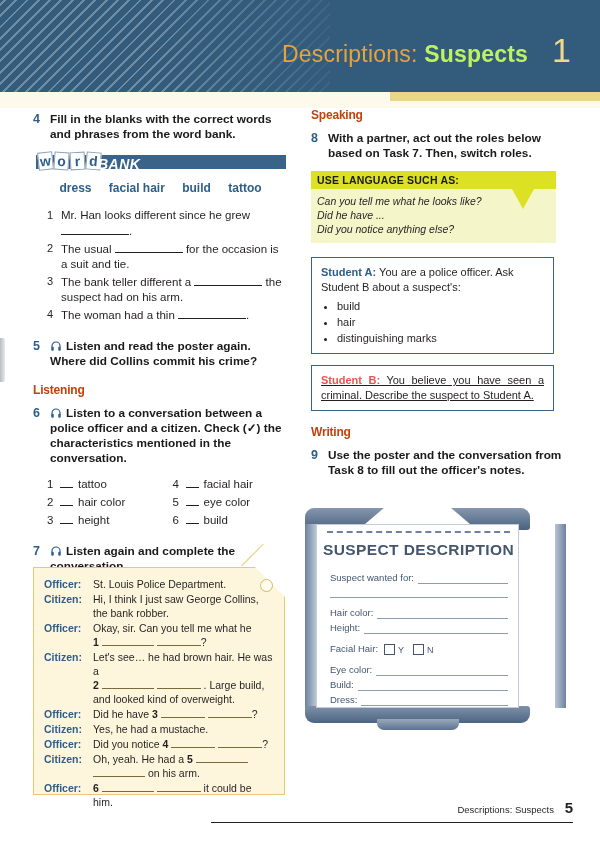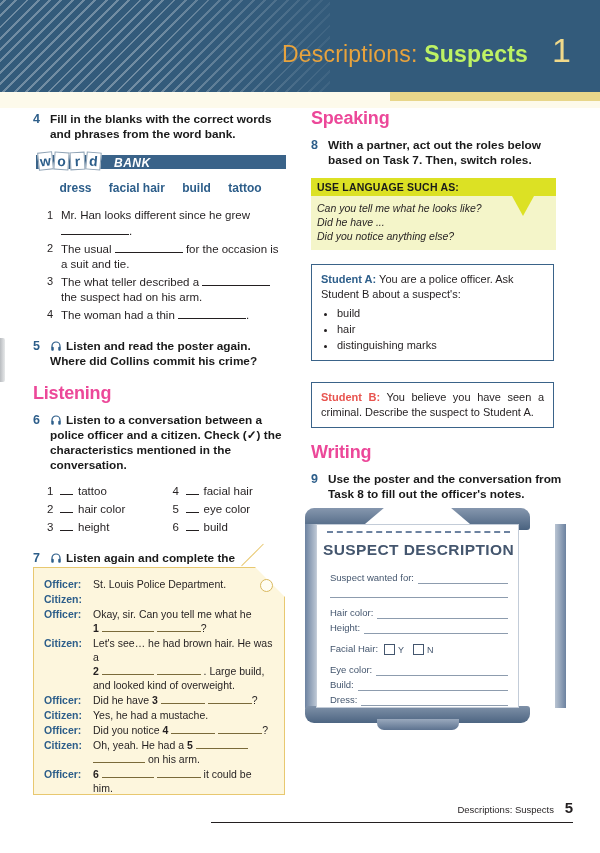--- a/index.html
+++ b/index.html
@@ -71,21 +71,21 @@
   .task-num{
     color:#2d5e8a;font-weight:bold;font-size:12.5px;
     width:17px;flex:0 0 17px;line-height:15px;
   }
   .task-body{flex:1;font-size:11.8px;font-weight:bold;line-height:15px;color:#1a1a1a;}
   .hp{
     display:inline-block;vertical-align:-2px;margin-right:4px;
     width:12px;height:12px;
   }
   .section-head{
-    color:#ec4899;font-weight:bold;font-size:18px;
+    color:#c2410c;font-weight:bold;font-size:12px;
     margin:14px 0 9px 0;letter-spacing:-.2px;
   }
 
   
   .wordbank{margin:10px 0 0 3px;position:relative;height:20px;}
   .wb-bar{
     position:absolute;left:0;top:3px;width:250px;height:14px;
     background:#3a6389;
   }
   .wb-letters{position:absolute;left:2px;top:0px;display:flex;}
@@ -94,23 +94,22 @@
     color:#2d5e8a;font-weight:bold;font-size:14px;
     width:13px;height:16px;line-height:16px;text-align:center;
     margin-right:1px;
   }
   .wb-letters span:nth-child(1){transform:rotate(-6deg);}
   .wb-letters span:nth-child(2){transform:rotate(4deg);}
   .wb-letters span:nth-child(3){transform:rotate(-3deg);}
   .wb-letters span:nth-child(4){transform:rotate(5deg);}
   .wb-bank{
     position:absolute;left:62px;top:4px;
-    color:#ffffff;font-weight:bold;font-size:12px;font-style:italic;
+    color:#ffffff;font-weight:bold;font-size:14px;font-style:italic;
     letter-spacing:.5px;
-    padding-left:16px;
   }
   .wb-words{
     margin:9px 0 0 0;text-align:center;
     color:#2d5e8a;font-weight:bold;font-size:12px;
   }
   .wb-words span{margin:0 7px;text-align:center;}
 
   
   .sent-list{margin:13px 0 0 14px;}
   .sent{display:flex;margin-bottom:2px;}
@@ -304,21 +303,21 @@
     <div class="sent">
       <div class="n">1</div>
       <div class="t"><span>Mr. Han looks different since he grew</span><br><span class="blank"></span><span>.</span></div>
     </div>
     <div class="sent">
       <div class="n">2</div>
       <div class="t"><span>The usual</span> <span class="blank"></span> <span>for the occasion is a suit and tie.</span></div>
     </div>
     <div class="sent">
       <div class="n">3</div>
-      <div class="t"><span>The what teller described a</span> <span class="blank"></span> <span>the suspect had on his arm.</span></div>
+      <div class="t"><span>The bank teller different a</span> <span class="blank"></span> <span>the suspect had on his arm.</span></div>
     </div>
     <div class="sent">
       <div class="n">4</div>
       <div class="t"><span>The woman had a thin</span> <span class="blank"></span><span>.</span></div>
     </div>
   </div>
 
   <div class="task" style="margin-top:16px;">
     <div class="task-num">5</div>
     <div class="task-body">
@@ -401,20 +400,21 @@
   <div class="hole"></div>
   <div class="dlg">
 
     <div class="dline">
       <div class="who">Officer:</div>
       <div class="txt">St. Louis Police Department.</div>
     </div>
 
     <div class="dline">
       <div class="who">Citizen:</div>
+      <div class="txt">Hi, I think I just saw George Collins, the bank robber.</div>
     </div>
 
     <div class="dline">
       <div class="who">Officer:</div>
       <div class="txt"><span>Okay, sir. Can you tell me what he </span><br><span class="dnum">1</span> <span class="nblank"></span> <span class="nblank-s"></span><span>?</span></div>
     </div>
 
     <div class="dline">
       <div class="who">Citizen:</div>
       <div class="txt"><span>Let's see… he had brown hair. He was a </span><br><span class="dnum">2</span> <span class="nblank"></span> <span class="nblank-s"></span><span> . Large build, and looked kind of overweight.</span></div>
@@ -469,21 +469,21 @@
 
   <div class="stu" style="margin-top:14px;">
     <p><span class="labA">Student A:</span><span> You are a police officer. Ask Student B about a suspect's:</span></p>
     <ul>
       <li>build</li>
       <li>hair</li>
       <li>distinguishing marks</li>
     </ul>
   </div>
 
-  <div class="stu justify" style="margin-top:21px;">
+  <div class="stu justify" style="margin-top:11px;text-decoration:underline;">
     <p><span class="labB">Student B:</span><span> You believe you have seen a criminal. Describe the suspect to Student A.</span></p>
   </div>
 
   <div class="section-head">Writing</div>
 
   <div class="task">
     <div class="task-num">9</div>
     <div class="task-body">Use the poster and the conversation from Task 8 to fill out the officer's notes.</div>
   </div>
 

